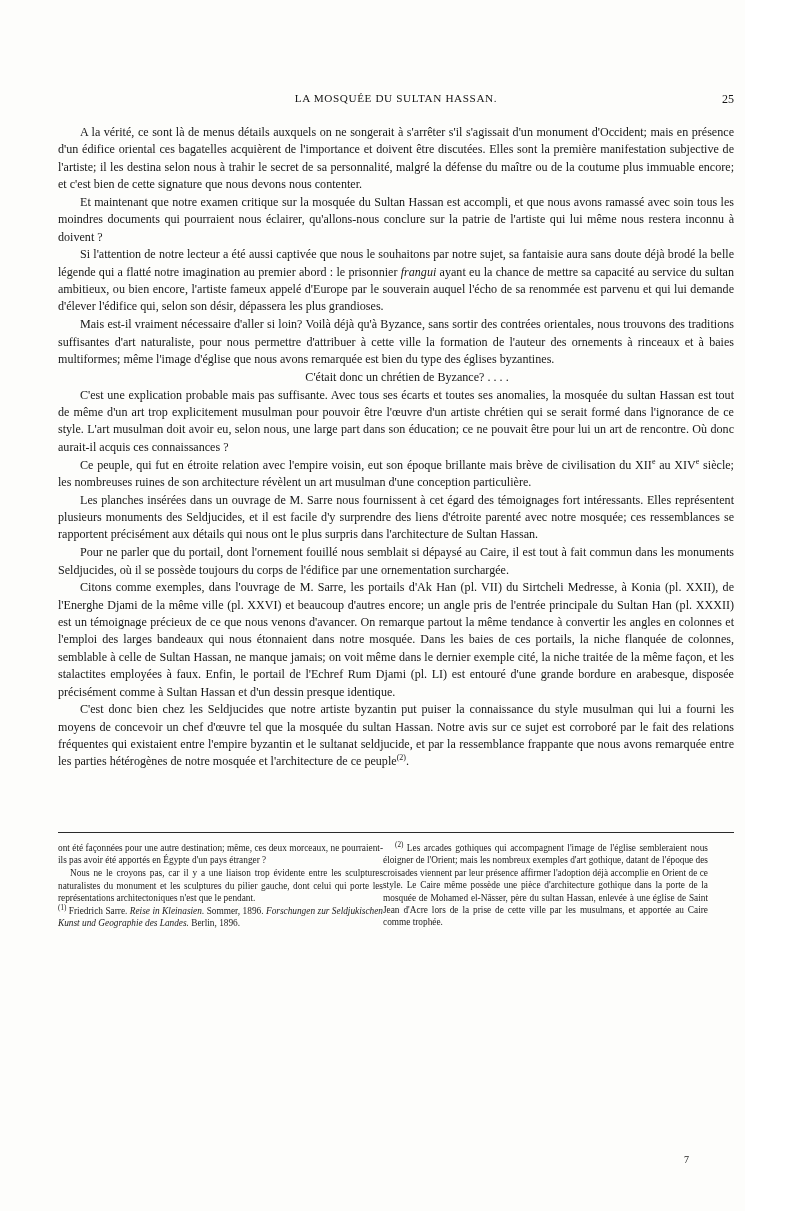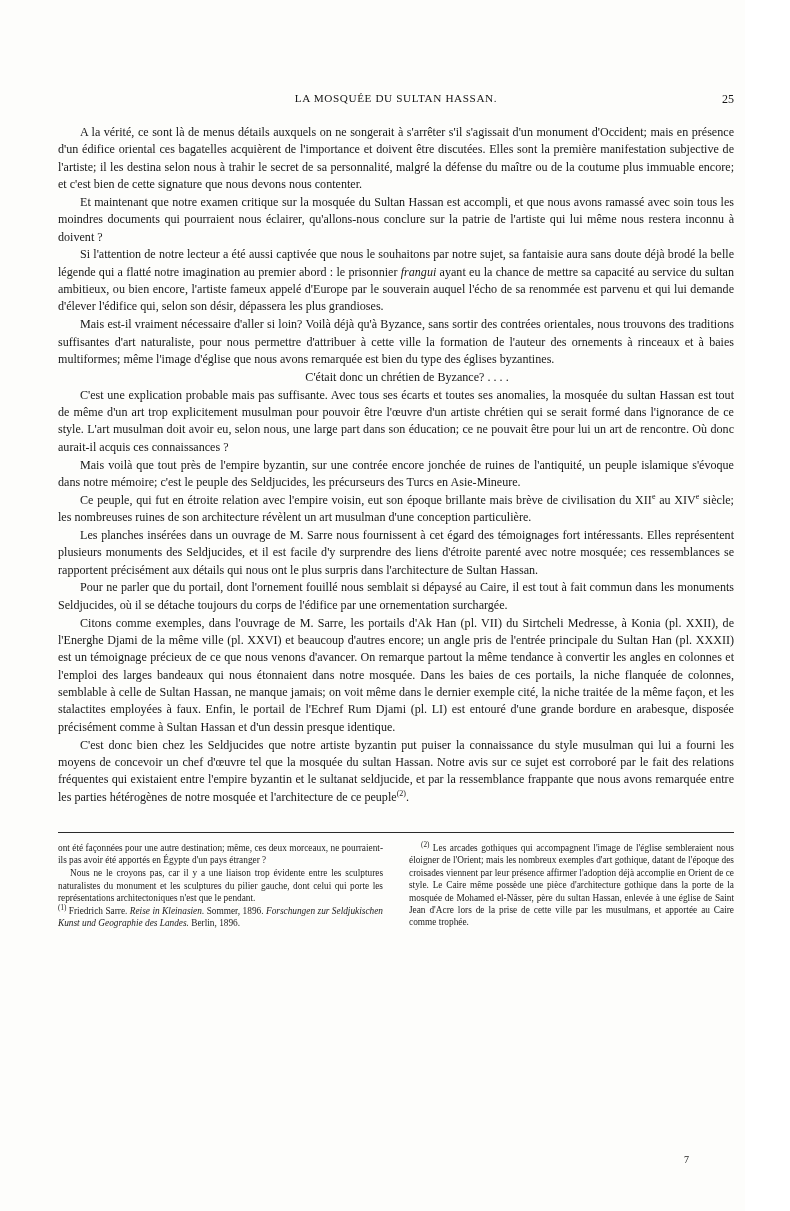--- a/index.html
+++ b/index.html
@@ -75,21 +75,20 @@
     width: 676px;
     height: 0;
     border-top: 1px solid #2a2a2a;
   }
   .footnotes {
     position: absolute;
     left: 58px;
     top: 842px;
     width: 676px;
     display: flex;
-    gap: 26px;
   }
   .fn-col {
     width: 325px;
   }
   .fn-col p {
     margin: 0 0 0.5px 0;
     font-size: 9.3px;
     line-height: 12.4px;
     text-align: justify;
     text-indent: 12px;
@@ -122,24 +121,23 @@
       <span class="folio">25</span>
     </div>
 
     <div class="body-text">
       <p>A la vérité, ce sont là de menus détails auxquels on ne songerait à s'arrêter s'il s'agissait d'un monument d'Occident; mais en présence d'un édifice oriental ces bagatelles acquièrent de l'importance et doivent être discutées. Elles sont la première manifestation subjective de l'artiste; il les destina selon nous à trahir le secret de sa personnalité, malgré la défense du maître ou de la coutume plus immuable encore; et c'est bien de cette signature que nous devons nous contenter.</p>
       <p>Et maintenant que notre examen critique sur la mosquée du Sultan Hassan est accompli, et que nous avons ramassé avec soin tous les moindres documents qui pourraient nous éclairer, qu'allons-nous conclure sur la patrie de l'artiste qui lui même nous restera inconnu à doivent ?</p>
       <p>Si l'attention de notre lecteur a été aussi captivée que nous le souhaitons par notre sujet, sa fantaisie aura sans doute déjà brodé la belle légende qui a flatté notre imagination au premier abord : le prisonnier <em>frangui</em> ayant eu la chance de mettre sa capacité au service du sultan ambitieux, ou bien encore, l'artiste fameux appelé d'Europe par le souverain auquel l'écho de sa renommée est parvenu et qui lui demande d'élever l'édifice qui, selon son désir, dépassera les plus grandioses.</p>
       <p>Mais est-il vraiment nécessaire d'aller si loin? Voilà déjà qu'à Byzance, sans sortir des contrées orientales, nous trouvons des traditions suffisantes d'art naturaliste, pour nous permettre d'attribuer à cette ville la formation de l'auteur des ornements à rinceaux et à baies multiformes; même l'image d'église que nous avons remarquée est bien du type des églises byzantines.</p>
       <p class="nojust">C'était donc un chrétien de Byzance? . . . .</p>
       <p>C'est une explication probable mais pas suffisante. Avec tous ses écarts et toutes ses anomalies, la mosquée du sultan Hassan est tout de même d'un art trop explicitement musulman pour pouvoir être l'œuvre d'un artiste chrétien qui se serait formé dans l'ignorance de ce style. L'art musulman doit avoir eu, selon nous, une large part dans son éducation; ce ne pouvait être pour lui un art de rencontre. Où donc aurait-il acquis ces connaissances ?</p>
-      <p>Mais voilà que tout près de l'empire byzantin, sur une contrée encore jonchée de ruines de l'antiquité, un peuple islamique s'évoque dans notre mémoire; c'est le peuple des Seldjucides, les précurseurs des Turcs en Asie-Mineure.</p>
       <p>Ce peuple, qui fut en étroite relation avec l'empire voisin, eut son époque brillante mais brève de civilisation du XII<sup>e</sup> au XIV<sup>e</sup> siècle; les nombreuses ruines de son architecture révèlent un art musulman d'une conception particulière.</p>
       <p>Les planches insérées dans un ouvrage de M. Sarre nous fournissent à cet égard des témoignages fort intéressants. Elles représentent plusieurs monuments des Seldjucides, et il est facile d'y surprendre des liens d'étroite parenté avec notre mosquée; ces ressemblances se rapportent précisément aux détails qui nous ont le plus surpris dans l'architecture de Sultan Hassan.</p>
-      <p>Pour ne parler que du portail, dont l'ornement fouillé nous semblait si dépaysé au Caire, il est tout à fait commun dans les monuments Seldjucides, où il se détache toujours du corps de l'édifice par une ornementation surchargée.</p>
+      <p>Pour ne parler que du portail, dont l'ornement fouillé nous semblait si dépaysé au Caire, il est tout à fait commun dans les monuments Seldjucides, où il se possède toujours du corps de l'édifice par une ornementation surchargée.</p>
       <p>Citons comme exemples, dans l'ouvrage de M. Sarre, les portails d'Ak Han (pl. VII) du Sirtcheli Medresse, à Konia (pl. XXII), de l'Energhe Djami de la même ville (pl. XXVI) et beaucoup d'autres encore; un angle pris de l'entrée principale du Sultan Han (pl. XXXII) est un témoignage précieux de ce que nous venons d'avancer. On remarque partout la même tendance à convertir les angles en colonnes et l'emploi des larges bandeaux qui nous étonnaient dans notre mosquée. Dans les baies de ces portails, la niche flanquée de colonnes, semblable à celle de Sultan Hassan, ne manque jamais; on voit même dans le dernier exemple cité, la niche traitée de la même façon, et les stalactites employées à faux. Enfin, le portail de l'Echref Rum Djami (pl. LI) est entouré d'une grande bordure en arabesque, disposée précisément comme à Sultan Hassan et d'un dessin presque identique.</p>
       <p>C'est donc bien chez les Seldjucides que notre artiste byzantin put puiser la connaissance du style musulman qui lui a fourni les moyens de concevoir un chef d'œuvre tel que la mosquée du sultan Hassan. Notre avis sur ce sujet est corroboré par le fait des relations fréquentes qui existaient entre l'empire byzantin et le sultanat seldjucide, et par la ressemblance frappante que nous avons remarquée entre les parties hétérogènes de notre mosquée et l'architecture de ce peuple<sup>(2)</sup>.</p>
     </div>
 
   </div>
 
   <div class="footnote-rule"></div>
 
   <div class="footnotes">
     <div class="fn-col">

